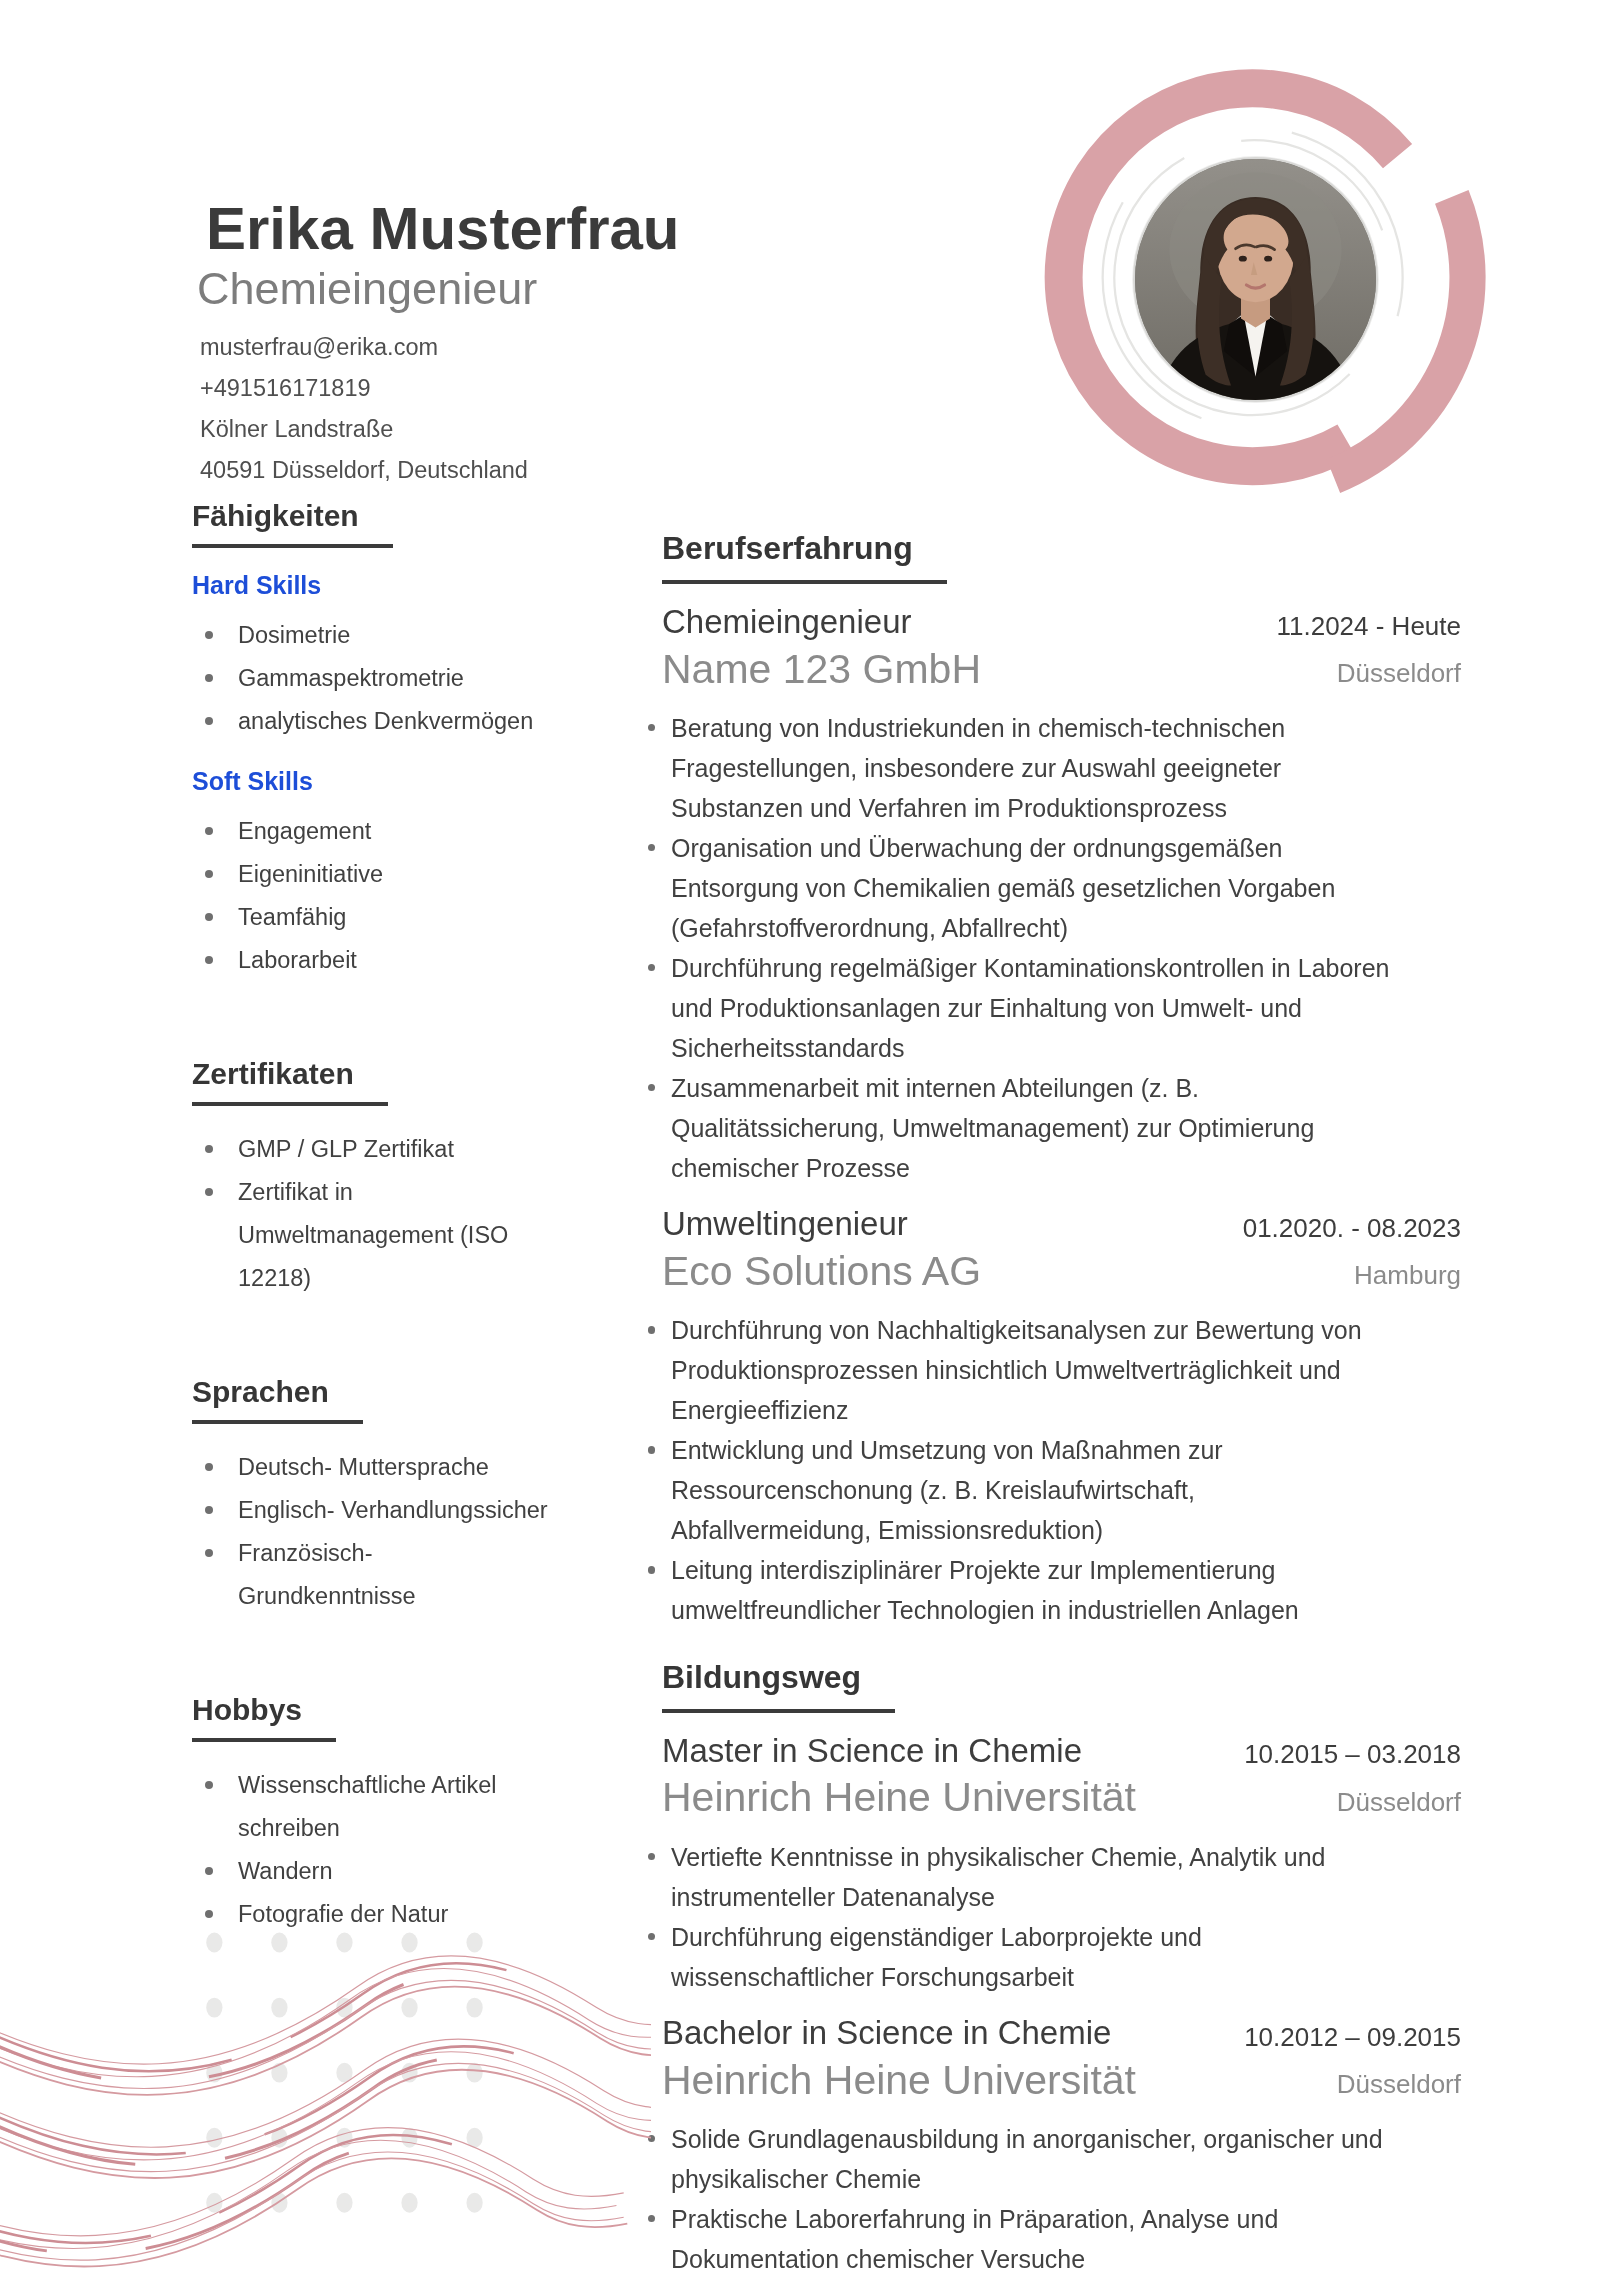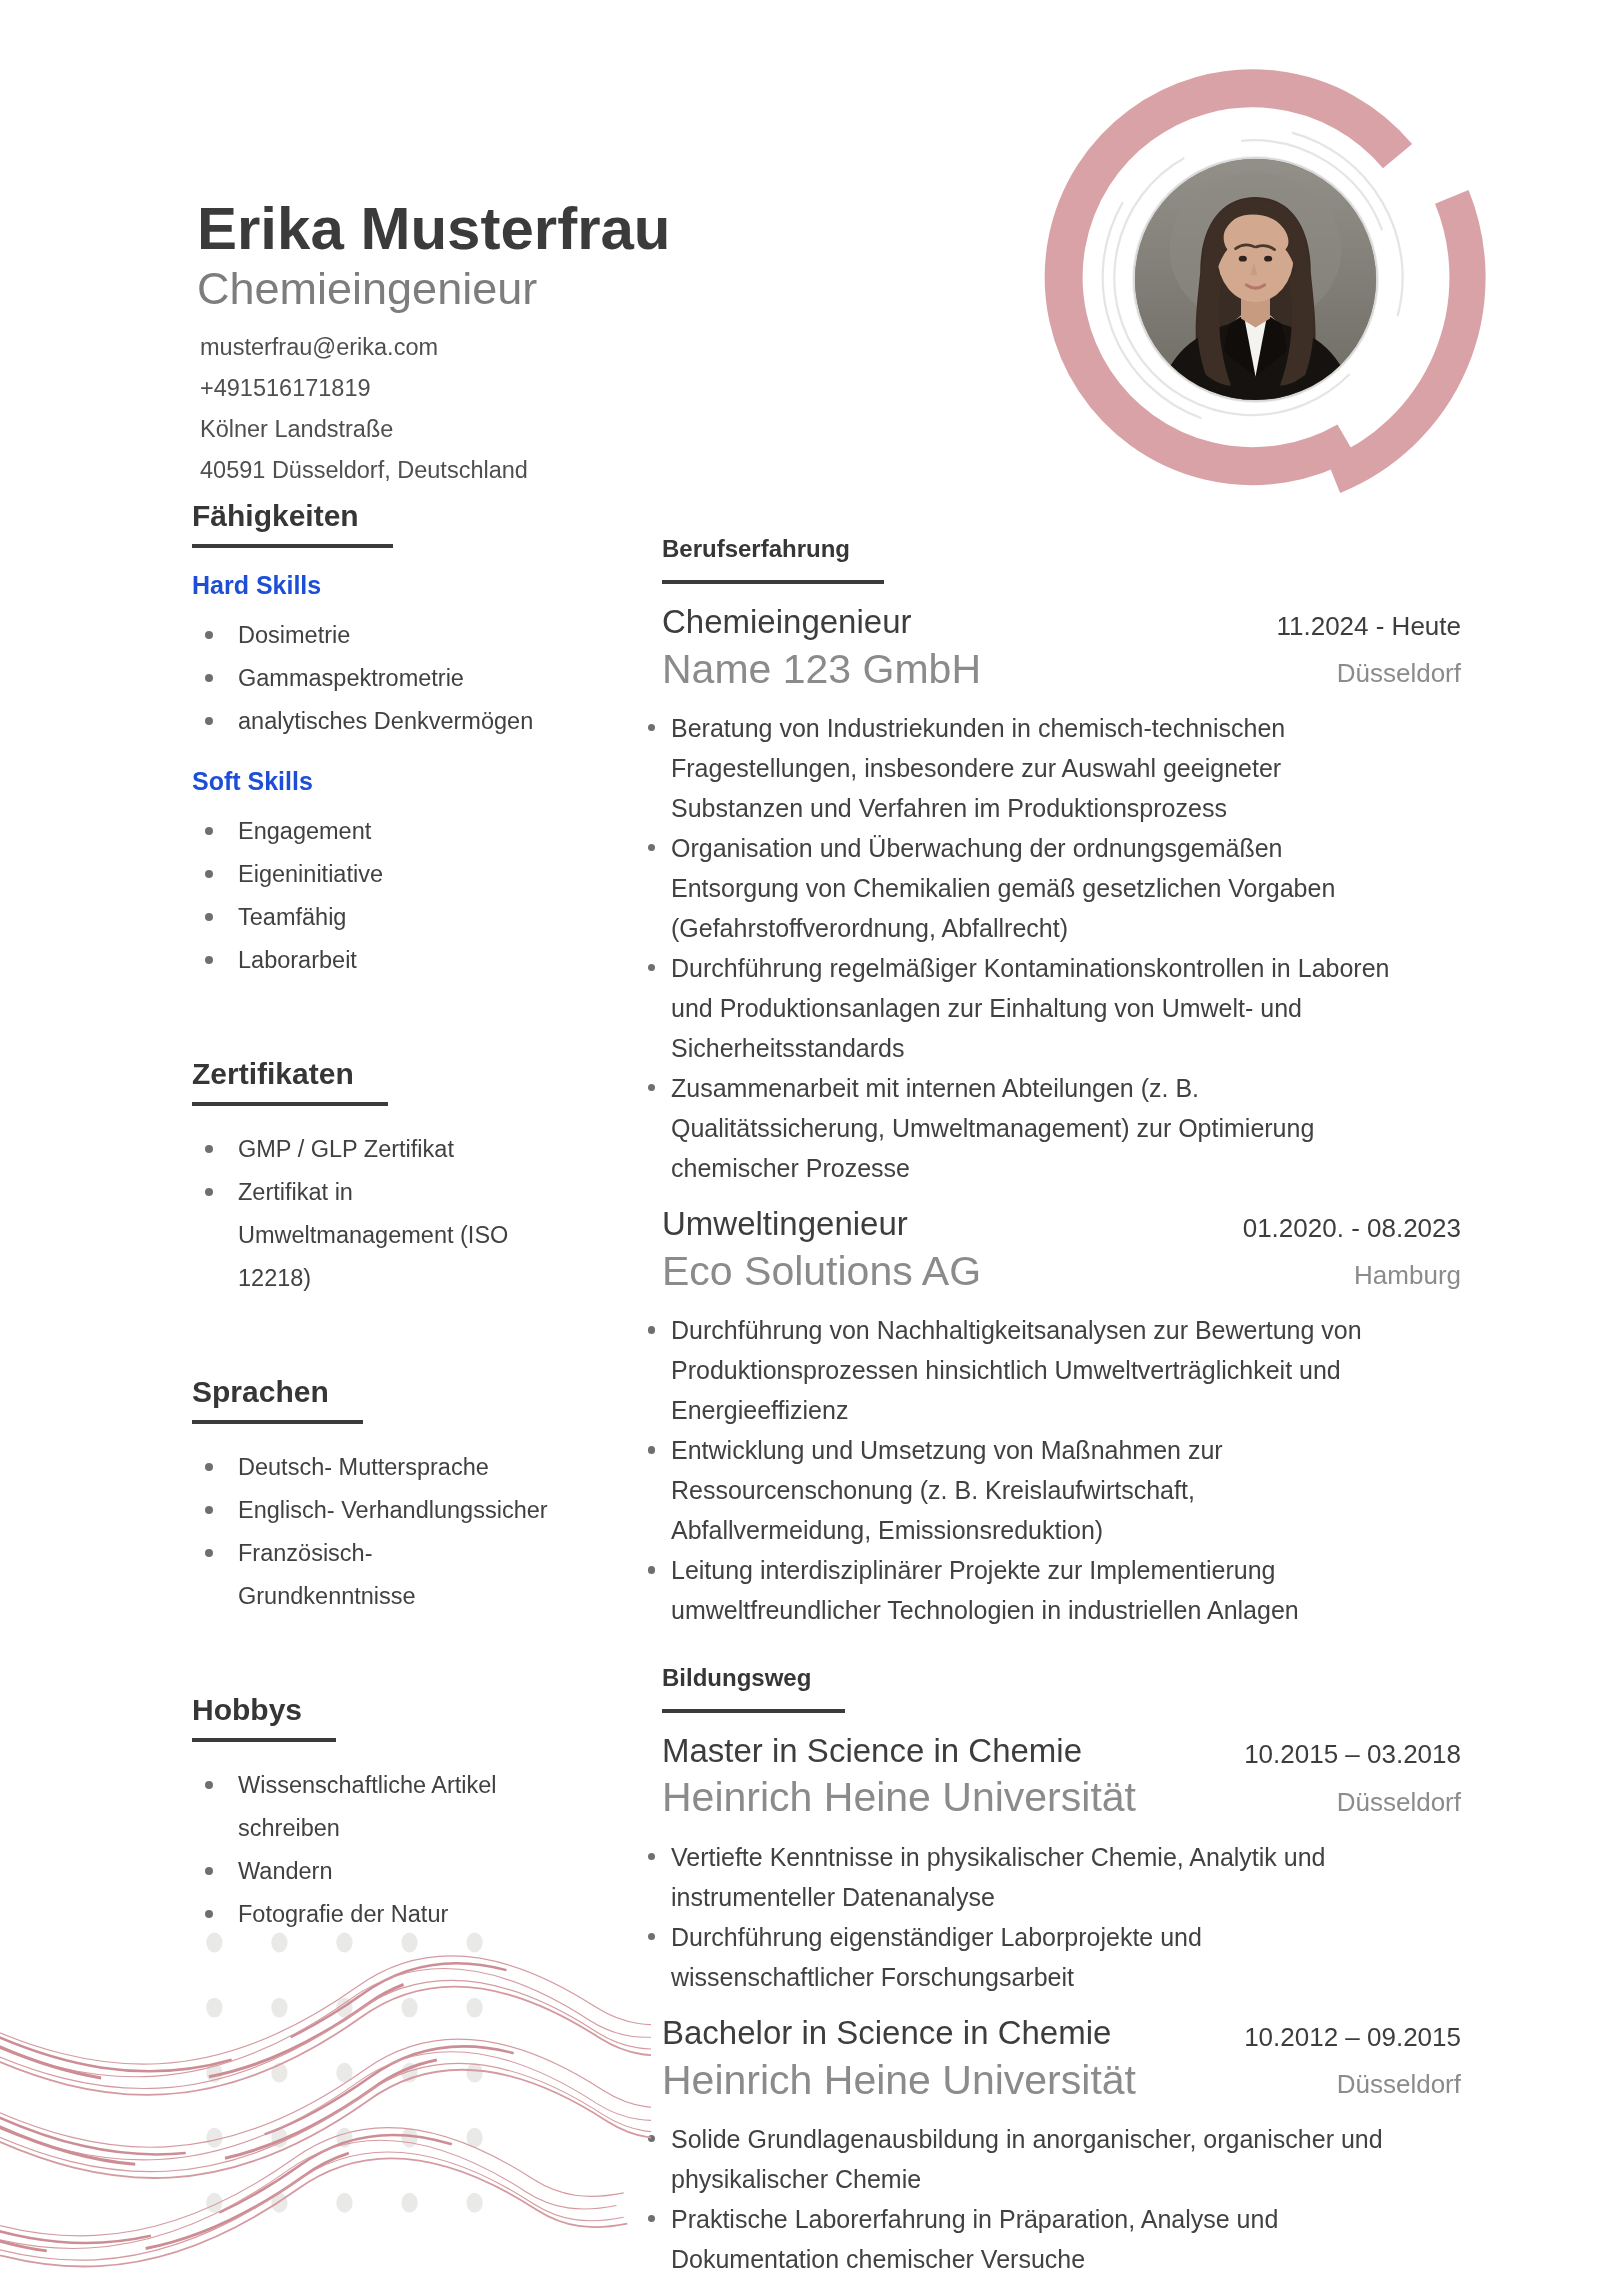--- a/index.html
+++ b/index.html
@@ -2,37 +2,37 @@
 <html lang="de" style="font-size:14.5px"><head>
 <meta charset="utf-8">
 <style>
   html,body{margin:0;padding:0;}
   body{
     width:1615px;height:2285px;position:relative;background:#ffffff;overflow:hidden;
     font-family:"Liberation Sans","DejaVu Sans",sans-serif;
     -webkit-font-smoothing:antialiased;
   }
   
-  .name{position:absolute;left:197px;top:197px;font-size:60px;font-weight:700;color:#3b3b3b;margin:0;line-height:1.05;}
+  .name{position:absolute;left:206px;top:197px;font-size:60px;font-weight:700;color:#3b3b3b;margin:0;line-height:1.05;}
   .subtitle{position:absolute;left:197px;top:264px;font-size:45px;font-weight:400;color:#7d7d7d;line-height:1.1;}
   .contact{position:absolute;left:200px;top:327px;font-size:23.5px;color:#4f4f4f;line-height:41px;}
   
   .ringsvg{position:absolute;left:995px;top:45px;width:543px;height:470px;}
   .photo{
     position:absolute;left:1133px;top:157px;width:241px;height:241px;border-radius:50%;
     overflow:hidden;border:2.7px solid #d8d8d6;
     box-shadow:inset 0 0 0 2.7px rgba(96,96,96,.35), 0 0 0 0.9px #efefee;
     background:#7e7b74;
   }
   .photo svg{display:block;width:100%;height:100%;}
   
   #sidebar{position:absolute;left:192px;top:498px;width:380px;color:#414141;}
   .section{margin:0 0 74px 0;}
   .sh{font-size:30px;line-height:36px;font-weight:700;color:#363636;margin:0;}
-  .mh{font-size:24px;line-height:43px;font-weight:700;color:#363636;margin:0;}
+  .mh{font-size:32px;line-height:43px;font-weight:700;color:#363636;margin:0;}
   .rule{display:inline-block;padding:0 34px 10px 0;border-bottom:4.5px solid #3b3b3b;}
   .sh{margin-bottom:22px;}
   .mh{margin-bottom:16.3px;}
   .subhead{font-size:25px;line-height:31px;font-weight:700;color:#1d4ed8;margin:0 0 12.7px 0;}
   ul.slist{list-style:none;margin:0 0 23.5px 0;padding:0;font-size:23.5px;line-height:43px;color:#414141;}
   ul.slist li{position:relative;padding-left:46px;padding-right:17px;}
   ul.slist li::before{content:"";position:absolute;left:12.7px;top:17px;width:8.1px;height:8.1px;border-radius:50%;background:#6f6f6f;}
   
   #main{position:absolute;left:662px;top:527px;width:799px;color:#414141;}
   .entry{margin:0 0 14.5px 0;}

